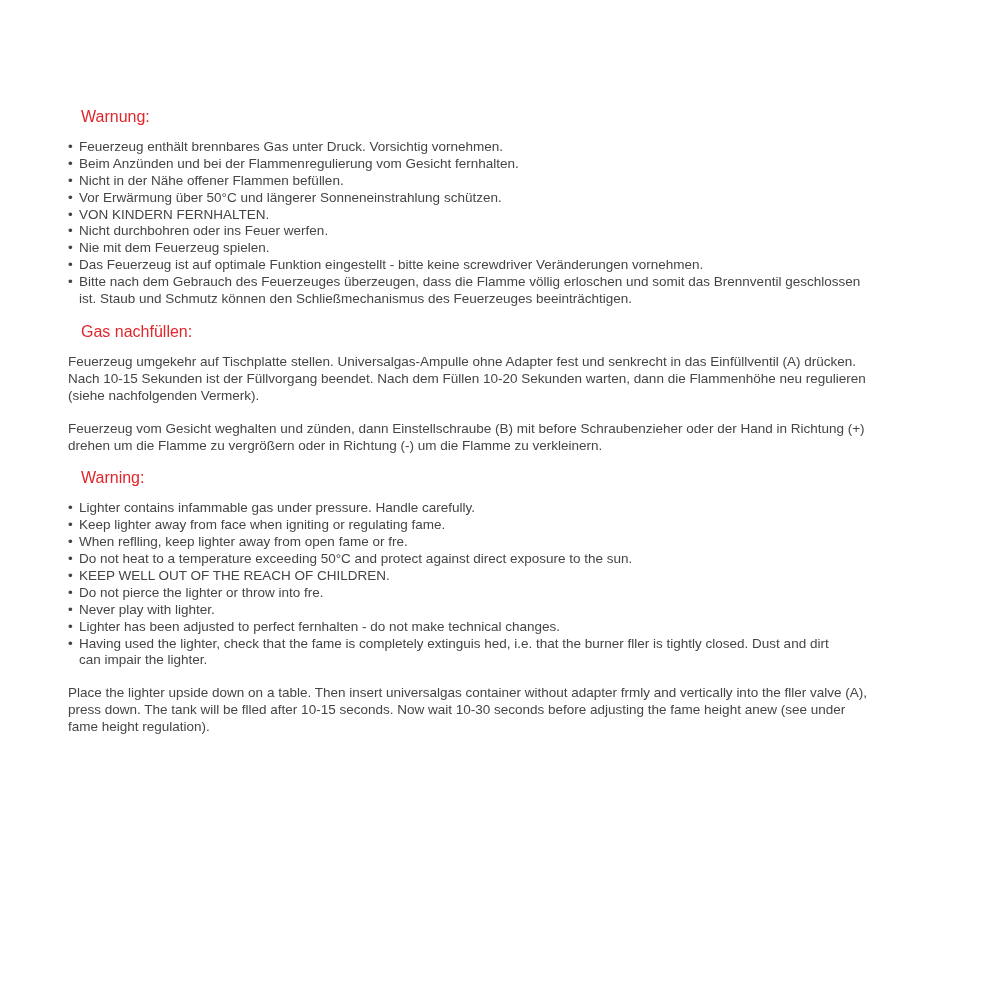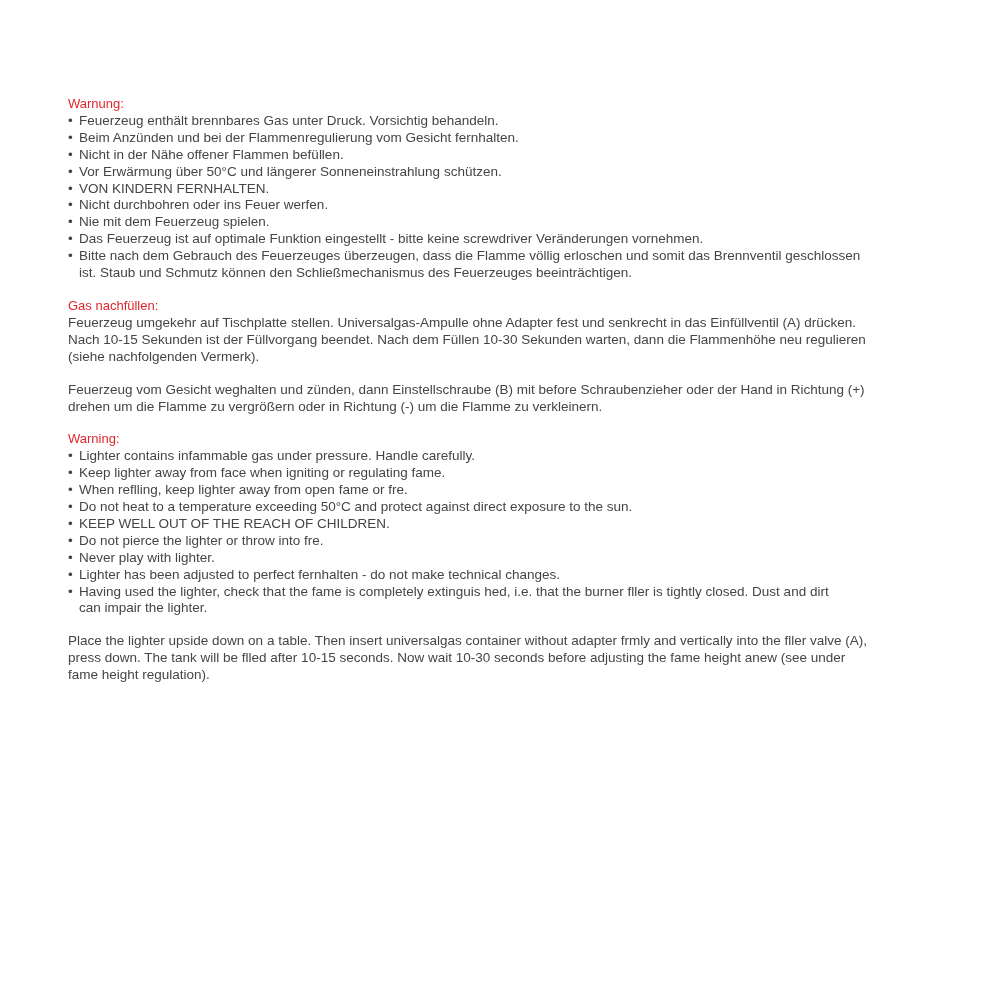--- a/index.html
+++ b/index.html
@@ -17,22 +17,22 @@
     position: absolute;
     left: 68px;
     top: 96px;
     width: 880px;
     color: #454545;
     font-size: 13.5px;
     line-height: 16.9px;
   }
   .section { margin: 0 0 16px 0; }
   .heading {
-    margin: 0;
-    font-size: 13px;
+    margin: 13px;
+    font-size: 16px;
     font-weight: 400;
     line-height: 16.9px;
     color: #e0262c;
   }
   .para {
     white-space: pre-line;
   }
   .bullet-row { display: flex; }
   .marker {
     flex: none;
@@ -47,21 +47,21 @@
 </head>
 <body>
 
 <div class="sheet">
 
   <div class="section">
     <h2 class="heading">Warnung:</h2>
     <div>
       <div class="bullet-row">
         <span class="marker">•</span>
-        <span class="btext">Feuerzeug enthält brennbares Gas unter Druck. Vorsichtig behandeln.</span>
+        <span class="btext">Feuerzeug enthält brennbares Gas unter Druck. Vorsichtig vornehmen.</span>
       </div>
       <div class="bullet-row">
         <span class="marker">•</span>
         <span class="btext">Beim Anzünden und bei der Flammenregulierung vom Gesicht fernhalten.</span>
       </div>
       <div class="bullet-row">
         <span class="marker">•</span>
         <span class="btext">Nicht in der Nähe offener Flammen befüllen.</span>
       </div>
       <div class="bullet-row">
@@ -88,21 +88,21 @@
         <span class="marker">•</span>
         <span class="btext">Bitte nach dem Gebrauch des Feuerzeuges überzeugen, dass die Flamme völlig erloschen und somit das Brennventil geschlossen
 ist. Staub und Schmutz können den Schließmechanismus des Feuerzeuges beeinträchtigen.</span>
       </div>
     </div>
   </div>
 
   <div class="section">
     <h2 class="heading">Gas nachfüllen:</h2>
     <div class="para">Feuerzeug umgekehr auf Tischplatte stellen. Universalgas-Ampulle ohne Adapter fest und senkrecht in das Einfüllventil (A) drücken.
-Nach 10-15 Sekunden ist der Füllvorgang beendet. Nach dem Füllen 10-30 Sekunden warten, dann die Flammenhöhe neu regulieren
+Nach 10-15 Sekunden ist der Füllvorgang beendet. Nach dem Füllen 10-20 Sekunden warten, dann die Flammenhöhe neu regulieren
 (siehe nachfolgenden Vermerk).</div>
   </div>
 
   <div class="section">
     <div class="para">Feuerzeug vom Gesicht weghalten und zünden, dann Einstellschraube (B) mit before Schraubenzieher oder der Hand in Richtung (+)
 drehen um die Flamme zu vergrößern oder in Richtung (-) um die Flamme zu verkleinern.</div>
   </div>
 
   <div class="section">
     <h2 class="heading">Warning:</h2>

